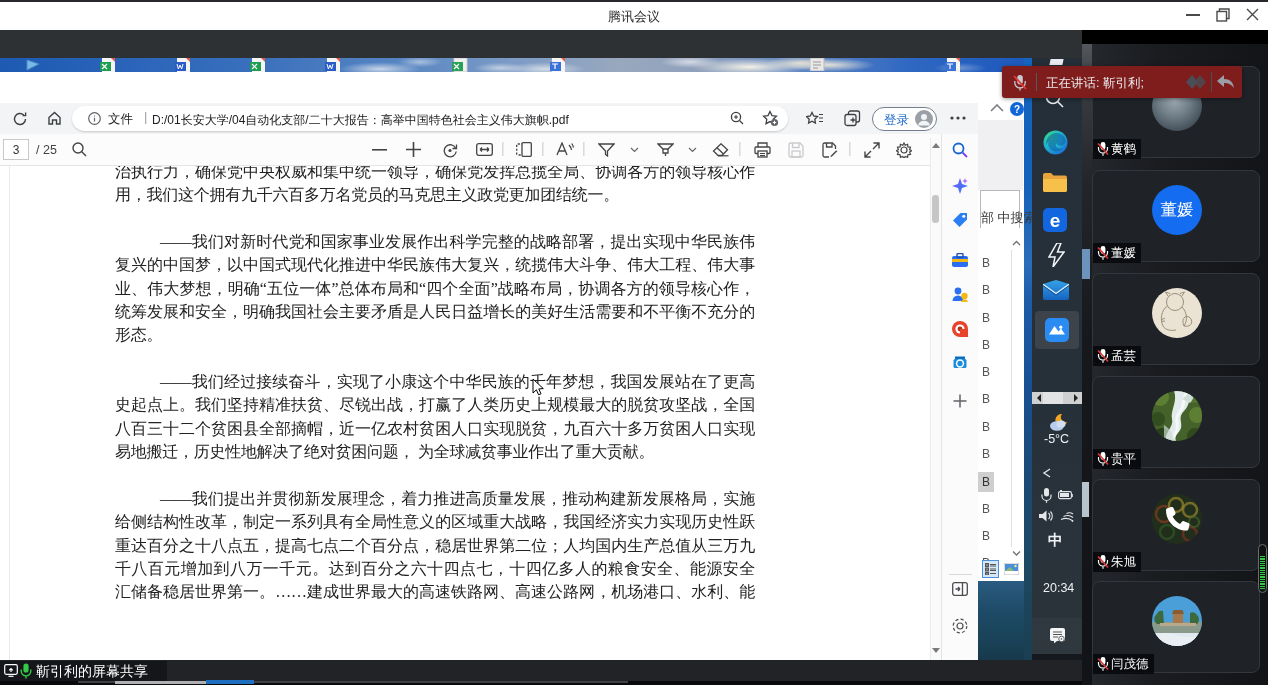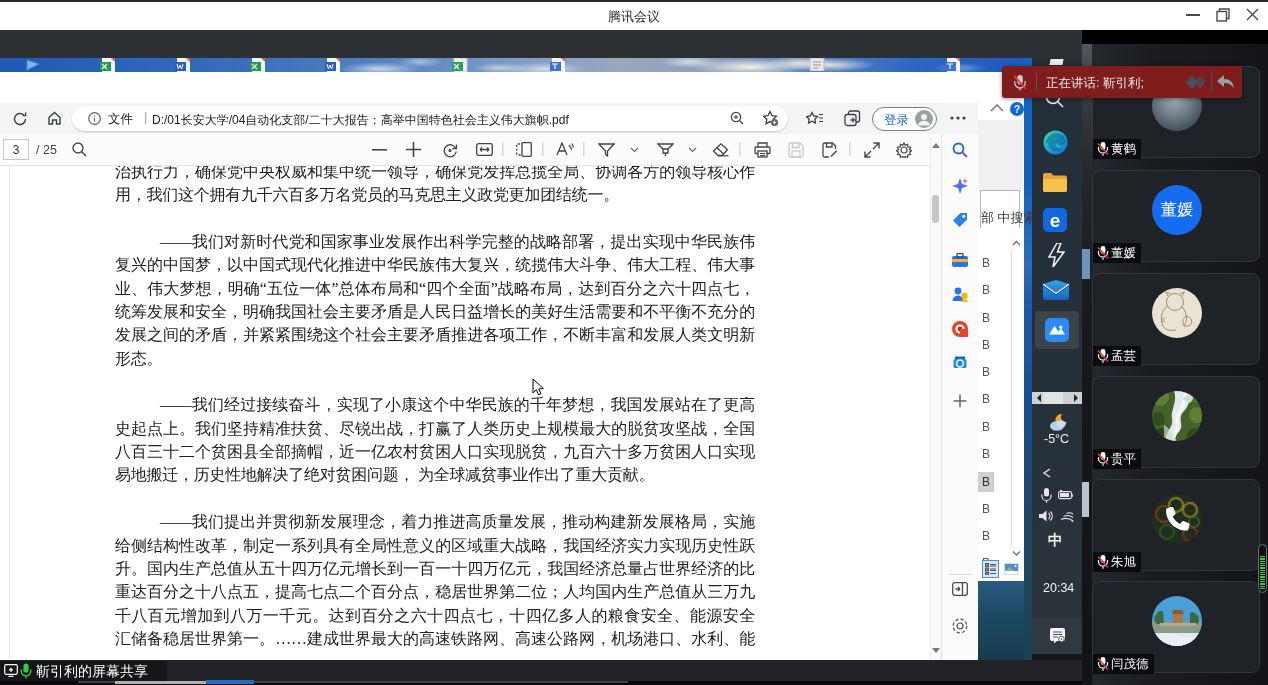--- a/index.html
+++ b/index.html
@@ -283,33 +283,31 @@
     </div>
 
     <div id="content" class="abs">
       <div class="abs" style="left:9px;top:0;width:1px;height:494px;background:#e9e9e9"></div>
       <div id="pdftext">
         <div class="j">治执行力，确保党中央权威和集中统一领导，确保党发挥总揽全局、协调各方的领导核心作</div>
         <div class="l">用，我们这个拥有九千六百多万名党员的马克思主义政党更加团结统一。</div>
         <div class="gap"></div>
         <div class="j ind">——我们对新时代党和国家事业发展作出科学完整的战略部署，提出实现中华民族伟大</div>
         <div class="j">复兴的中国梦，以中国式现代化推进中华民族伟大复兴，统揽伟大斗争、伟大工程、伟大事</div>
-        <div class="j">业、伟大梦想，明确“五位一体”总体布局和“四个全面”战略布局，达到百分之六十四点七，</div>
+        <div class="j">业、伟大梦想，明确“五位一体”总体布局和“四个全面”战略布局，协调各方的领导核心作，</div>
         <div class="j">统筹发展和安全，明确我国社会主要矛盾是人民日益增长的美好生活需要和不平衡不充分的</div>
-        <div class="j">发展之间的矛盾，并紧紧围绕这个社会主要矛盾推进各项工作，不断丰富和发展人类文明新</div>
         <div class="l">形态。</div>
         <div class="gap"></div>
         <div class="j ind">——我们经过接续奋斗，实现了小康这个中华民族的千年梦想，我国发展站在了更高历</div>
         <div class="j">史起点上。我们坚持精准扶贫、尽锐出战，打赢了人类历史上规模最大的脱贫攻坚战，全国</div>
         <div class="j">八百三十二个贫困县全部摘帽，近一亿农村贫困人口实现脱贫，九百六十多万贫困人口实现</div>
         <div class="l">易地搬迁，历史性地解决了绝对贫困问题，&nbsp;为全球减贫事业作出了重大贡献。</div>
         <div class="gap"></div>
         <div class="j ind">——我们提出并贯彻新发展理念，着力推进高质量发展，推动构建新发展格局，实施供</div>
         <div class="j">给侧结构性改革，制定一系列具有全局性意义的区域重大战略，我国经济实力实现历史性跃</div>
-        <div class="j">升。国内生产总值从五十四万亿元增长到一百一十四万亿元，我国经济总量占世界经济的比</div>
         <div class="j">重达百分之十八点五，提高七点二个百分点，稳居世界第二位；人均国内生产总值从三万九</div>
         <div class="j">千八百元增加到八万一千元。达到百分之六十四点七，十四亿多人的粮食安全、能源安全</div>
         <div class="j">汇储备稳居世界第一。……建成世界最大的高速铁路网、高速公路网，机场港口、水利、能源</div>
       </div>
 
       <svg class="abs" style="left:532px;top:212px" width="13" height="19">
           <path d="M1 1 L1 15 L4.4 11.8 L6.6 16.8 L9 15.8 L6.8 10.9 L11.3 10.6 Z" fill="#fff" stroke="#000" stroke-width="1"></path>
         </svg>
     </div>
     <div id="pdfscroll" class="abs"></div>

